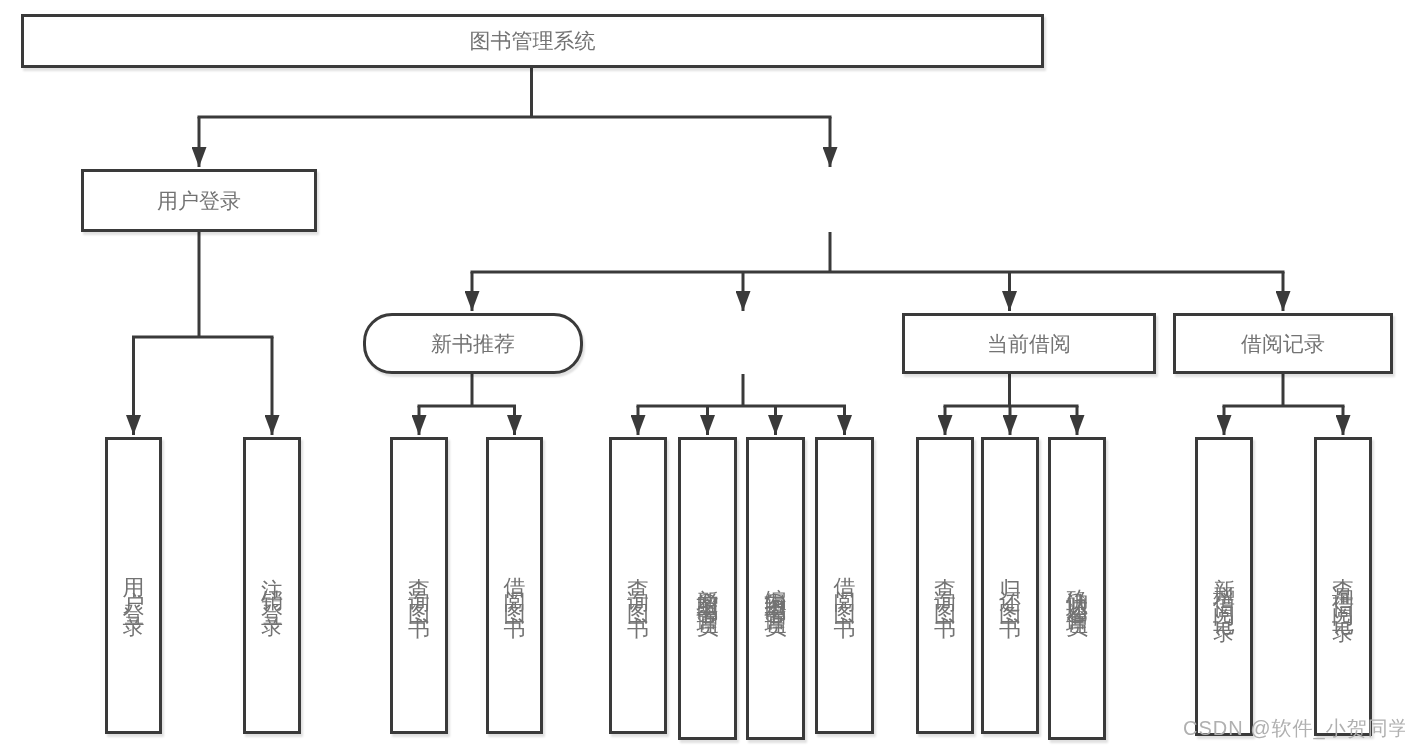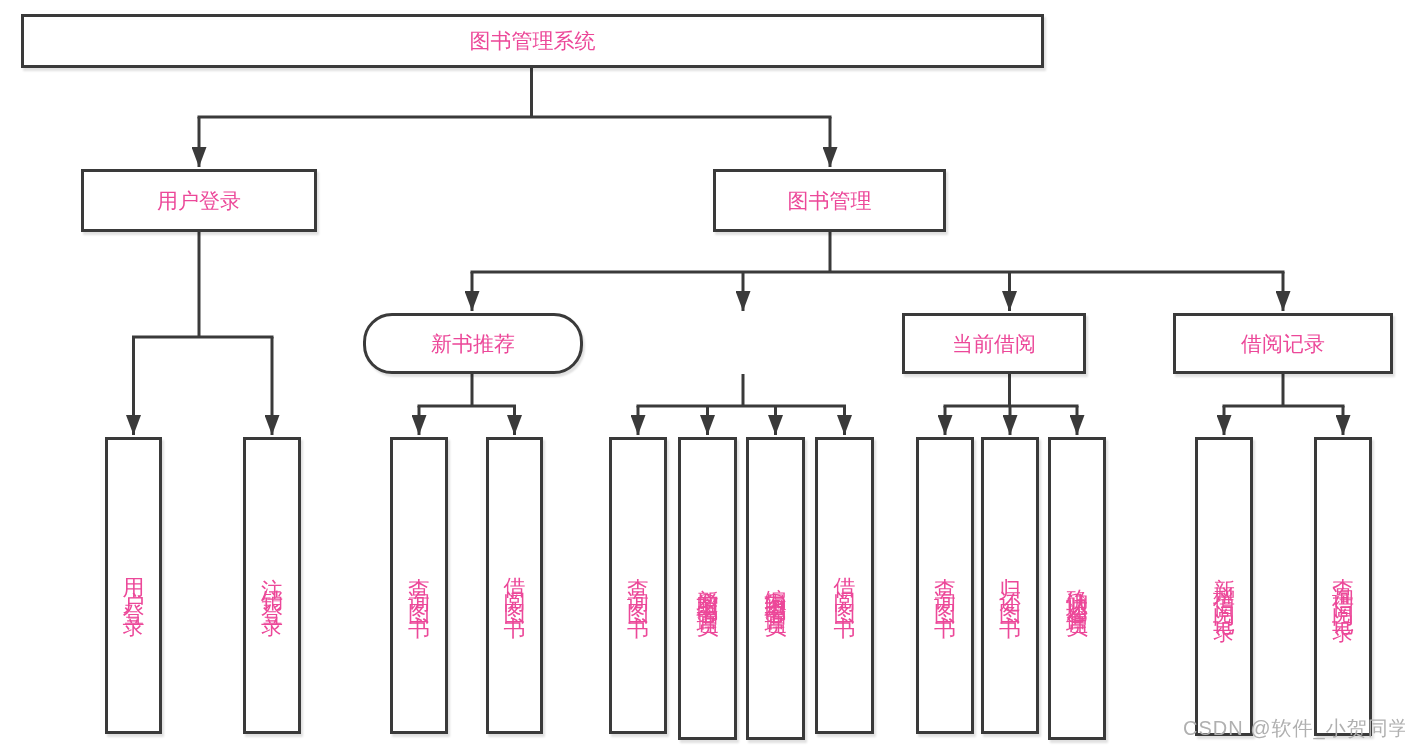--- a/index.html
+++ b/index.html
@@ -20,21 +20,21 @@
     position: absolute;
     box-sizing: border-box;
     border: 3px solid #3a3a3a;
     background: #ffffff;
     display: flex;
     align-items: center;
     justify-content: center;
     box-shadow: 2px 3px 2px rgba(0,0,0,0.12);
   }
   .box span {
-    color: #ec4899;
+    color: #737373;
     font-size: 21px;
     white-space: nowrap;
   }
   
   .leaf { top: 437px; height: 297px; }
   .leaf.tall { height: 303px; }
   .leaf.rec  { height: 299px; }
   .leaf span {
     writing-mode: vertical-rl;
     text-orientation: mixed;
@@ -44,21 +44,21 @@
   .ls4 span  { letter-spacing: 13px; }
   .ls6 span  { letter-spacing: 9px; }
   .ls10 span { letter-spacing: 4px; }
 
   
   #b-root   { left: 21px;   top: 14px;  width: 1023px; height: 54px; }
   #b-user   { left: 81px;   top: 169px; width: 236px;  height: 63px; }
   #b-mgmt   { left: 713px;  top: 169px; width: 233px;  height: 63px; }
   #b-l2-0   { left: 363px;  top: 313px; width: 220px;  height: 61px; border-radius: 29px; }
   #b-l2-1   { left: 633px;  top: 313px; width: 220px;  height: 61px; }
-  #b-l2-2   { left: 902px;  top: 313px; width: 184px;  height: 61px; }
+  #b-l2-2   { left: 902px;  top: 313px; width: 254px;  height: 61px; }
   #b-l2-3   { left: 1173px; top: 313px; width: 220px;  height: 61px; }
 
   #lf-0  { left: 105px;  width: 57px; }
   #lf-1  { left: 243px;  width: 58px; }
   #lf-2  { left: 390px;  width: 58px; }
   #lf-3  { left: 486px;  width: 57px; }
   #lf-4  { left: 609px;  width: 58px; }
   #lf-5  { left: 678px;  width: 59px; }
   #lf-6  { left: 746px;  width: 59px; }
   #lf-7  { left: 815px;  width: 59px; }
@@ -131,23 +131,20 @@
     <line x1="1343" y1="406" x2="1343" y2="435" marker-end="url(#ah)"></line>
   </svg>
 
   <div class="box" id="b-root">
     <span>图书管理系统</span>
   </div>
 
   <div class="box" id="b-user">
     <span>用户登录</span>
   </div>
-  <div class="box" id="b-mgmt">
-    <span>图书管理</span>
-  </div>
 
   <div class="box" id="b-l2-0">
     <span>新书推荐</span>
   </div>
   <div class="box" id="b-l2-2">
     <span>当前借阅</span>
   </div>
   <div class="box" id="b-l2-3">
     <span>借阅记录</span>
   </div>

